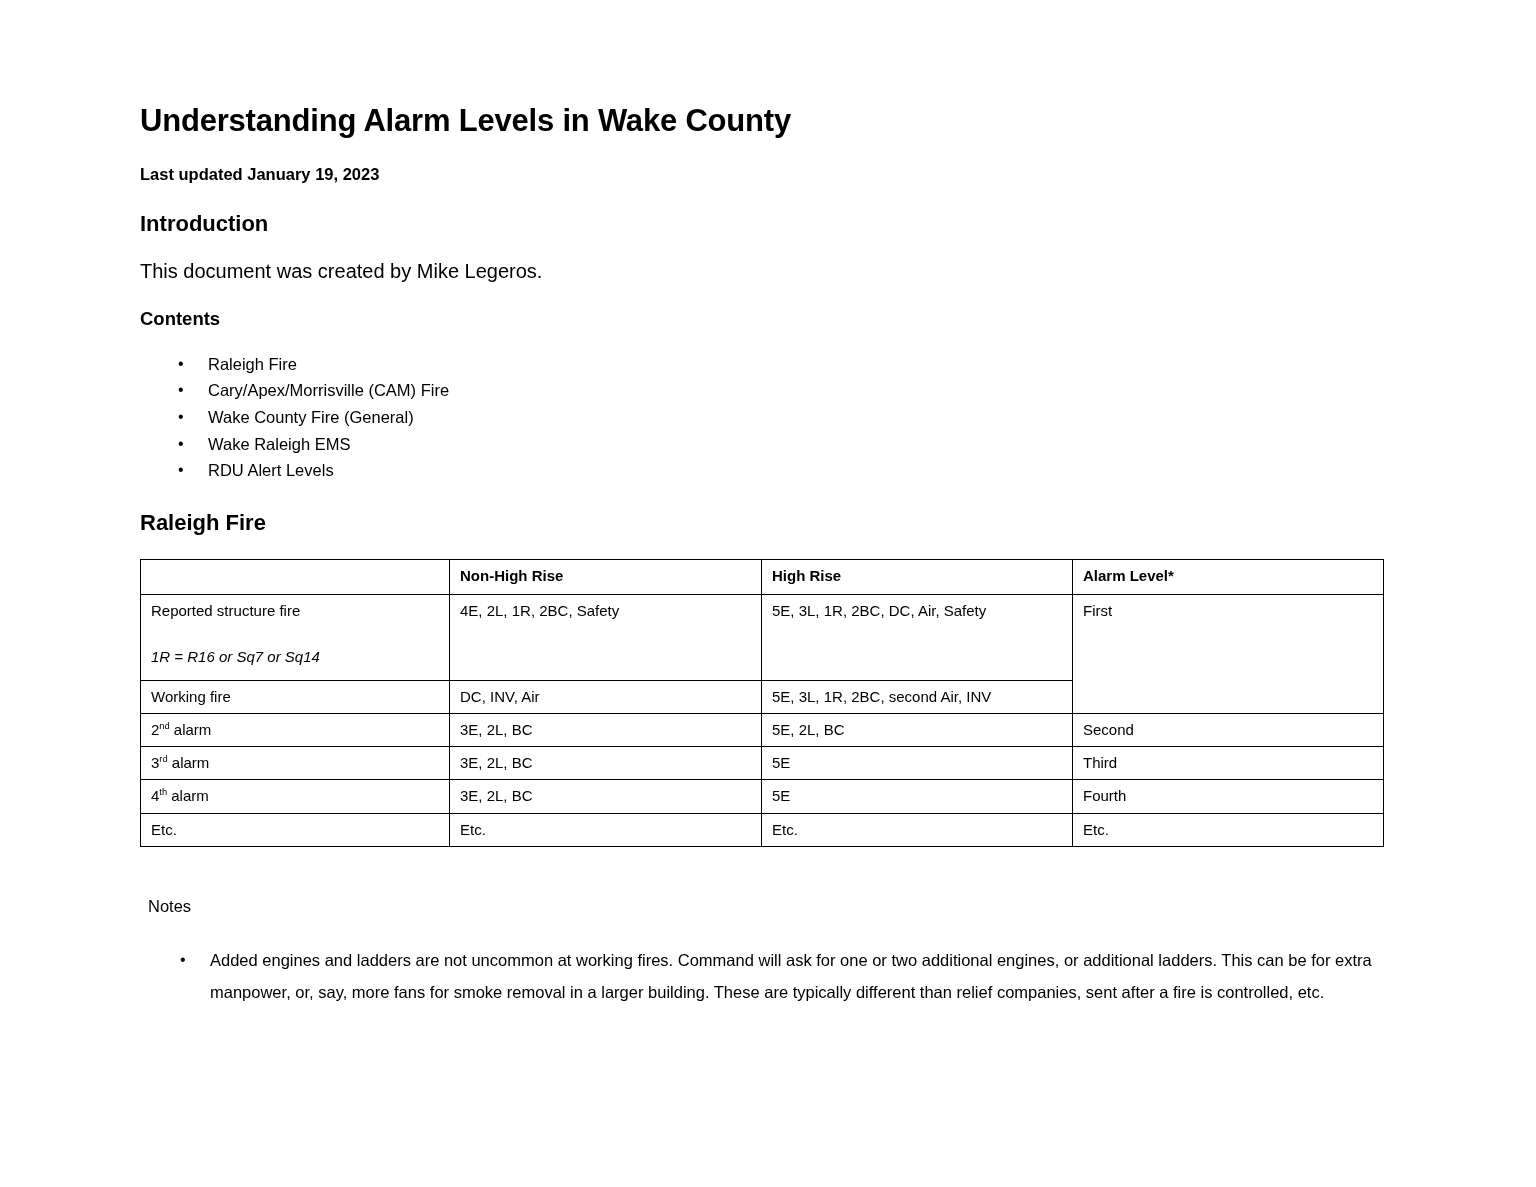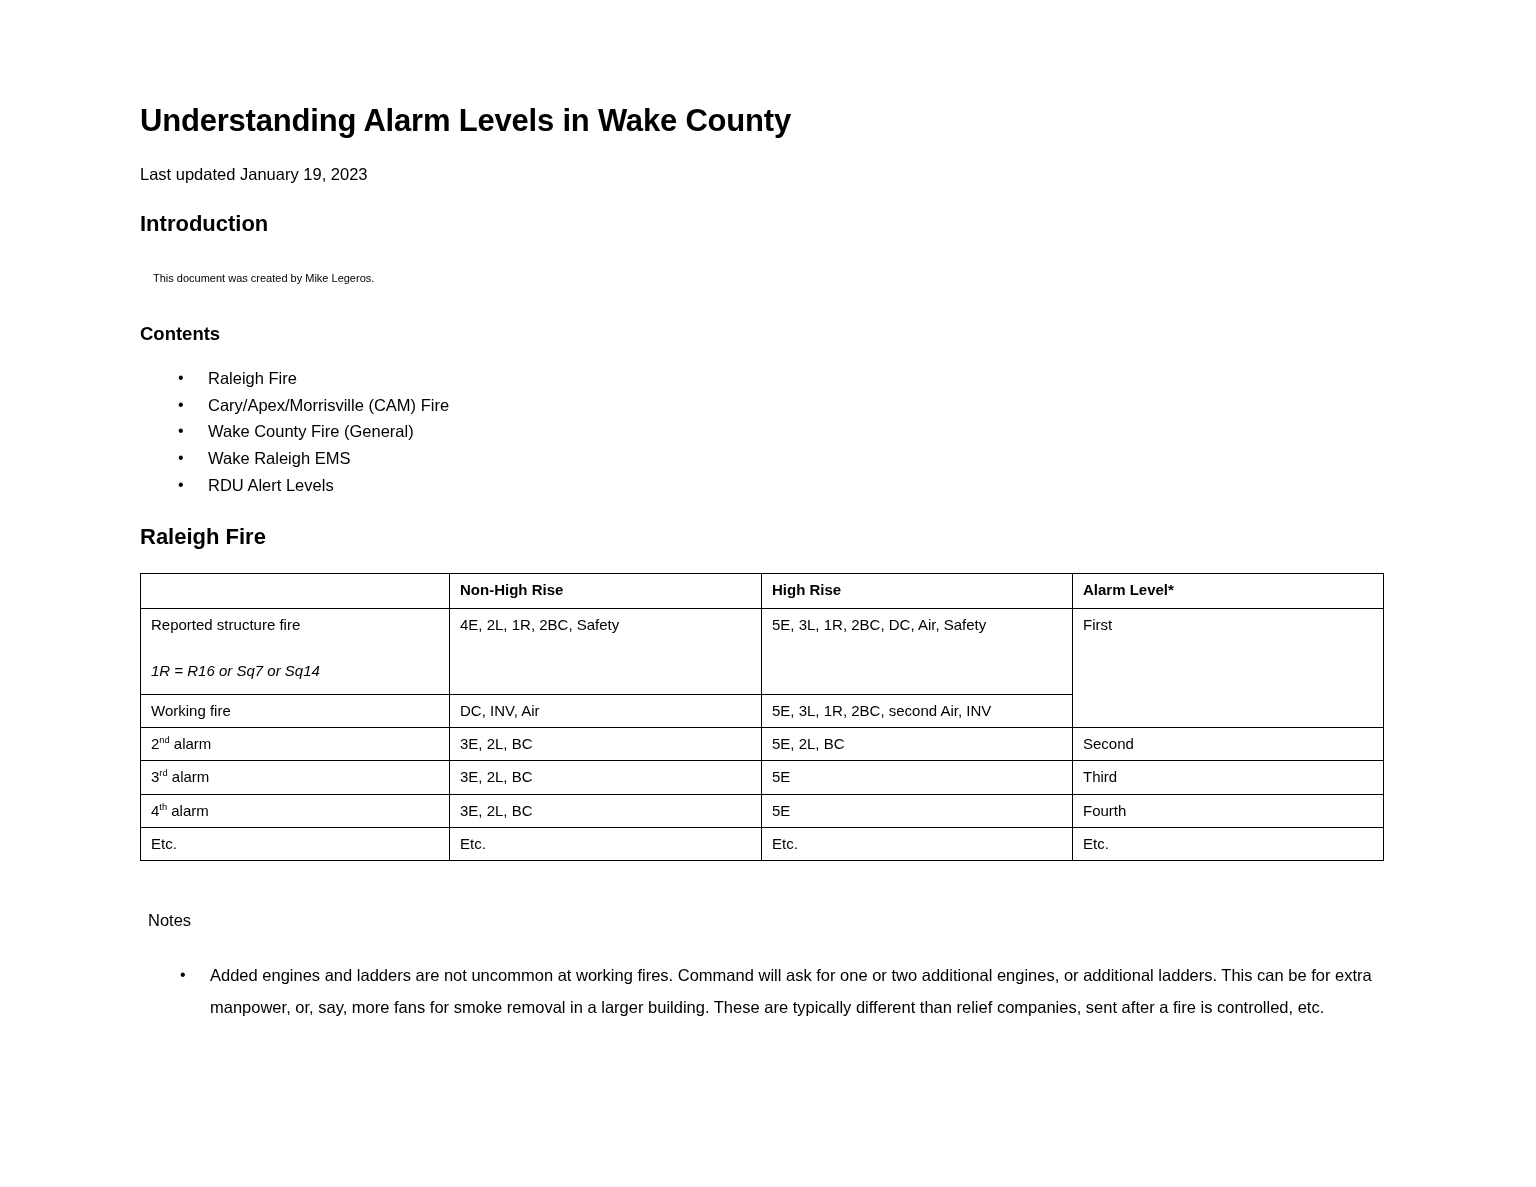--- a/index.html
+++ b/index.html
@@ -36,38 +36,39 @@
     letter-spacing: -0.2px;
     margin: 0;
     padding-top: 103px;
     line-height: 1.15;
   }
   .subtitle {
     font-size: 16.5px;
     margin: 0;
     padding-top: 25px;
     line-height: 1.3;
+    font-weight: bold;
   }
   .h2 {
     font-size: 22px;
     font-weight: bold;
     margin: 0;
     padding-top: 26px;
     line-height: 1.2;
   }
   .h3 {
     font-size: 18.5px;
     font-weight: bold;
     margin: 0;
     padding-top: 24px;
     line-height: 1.2;
   }
   .para {
-    font-size: 11px;
-    margin: 13px;
+    font-size: 20px;
+    margin: 0;
     padding-top: 21px;
     line-height: 1.3;
   }
 
   
   ul.bullets {
     list-style: none;
     margin: 0;
     padding: 0;
   }

